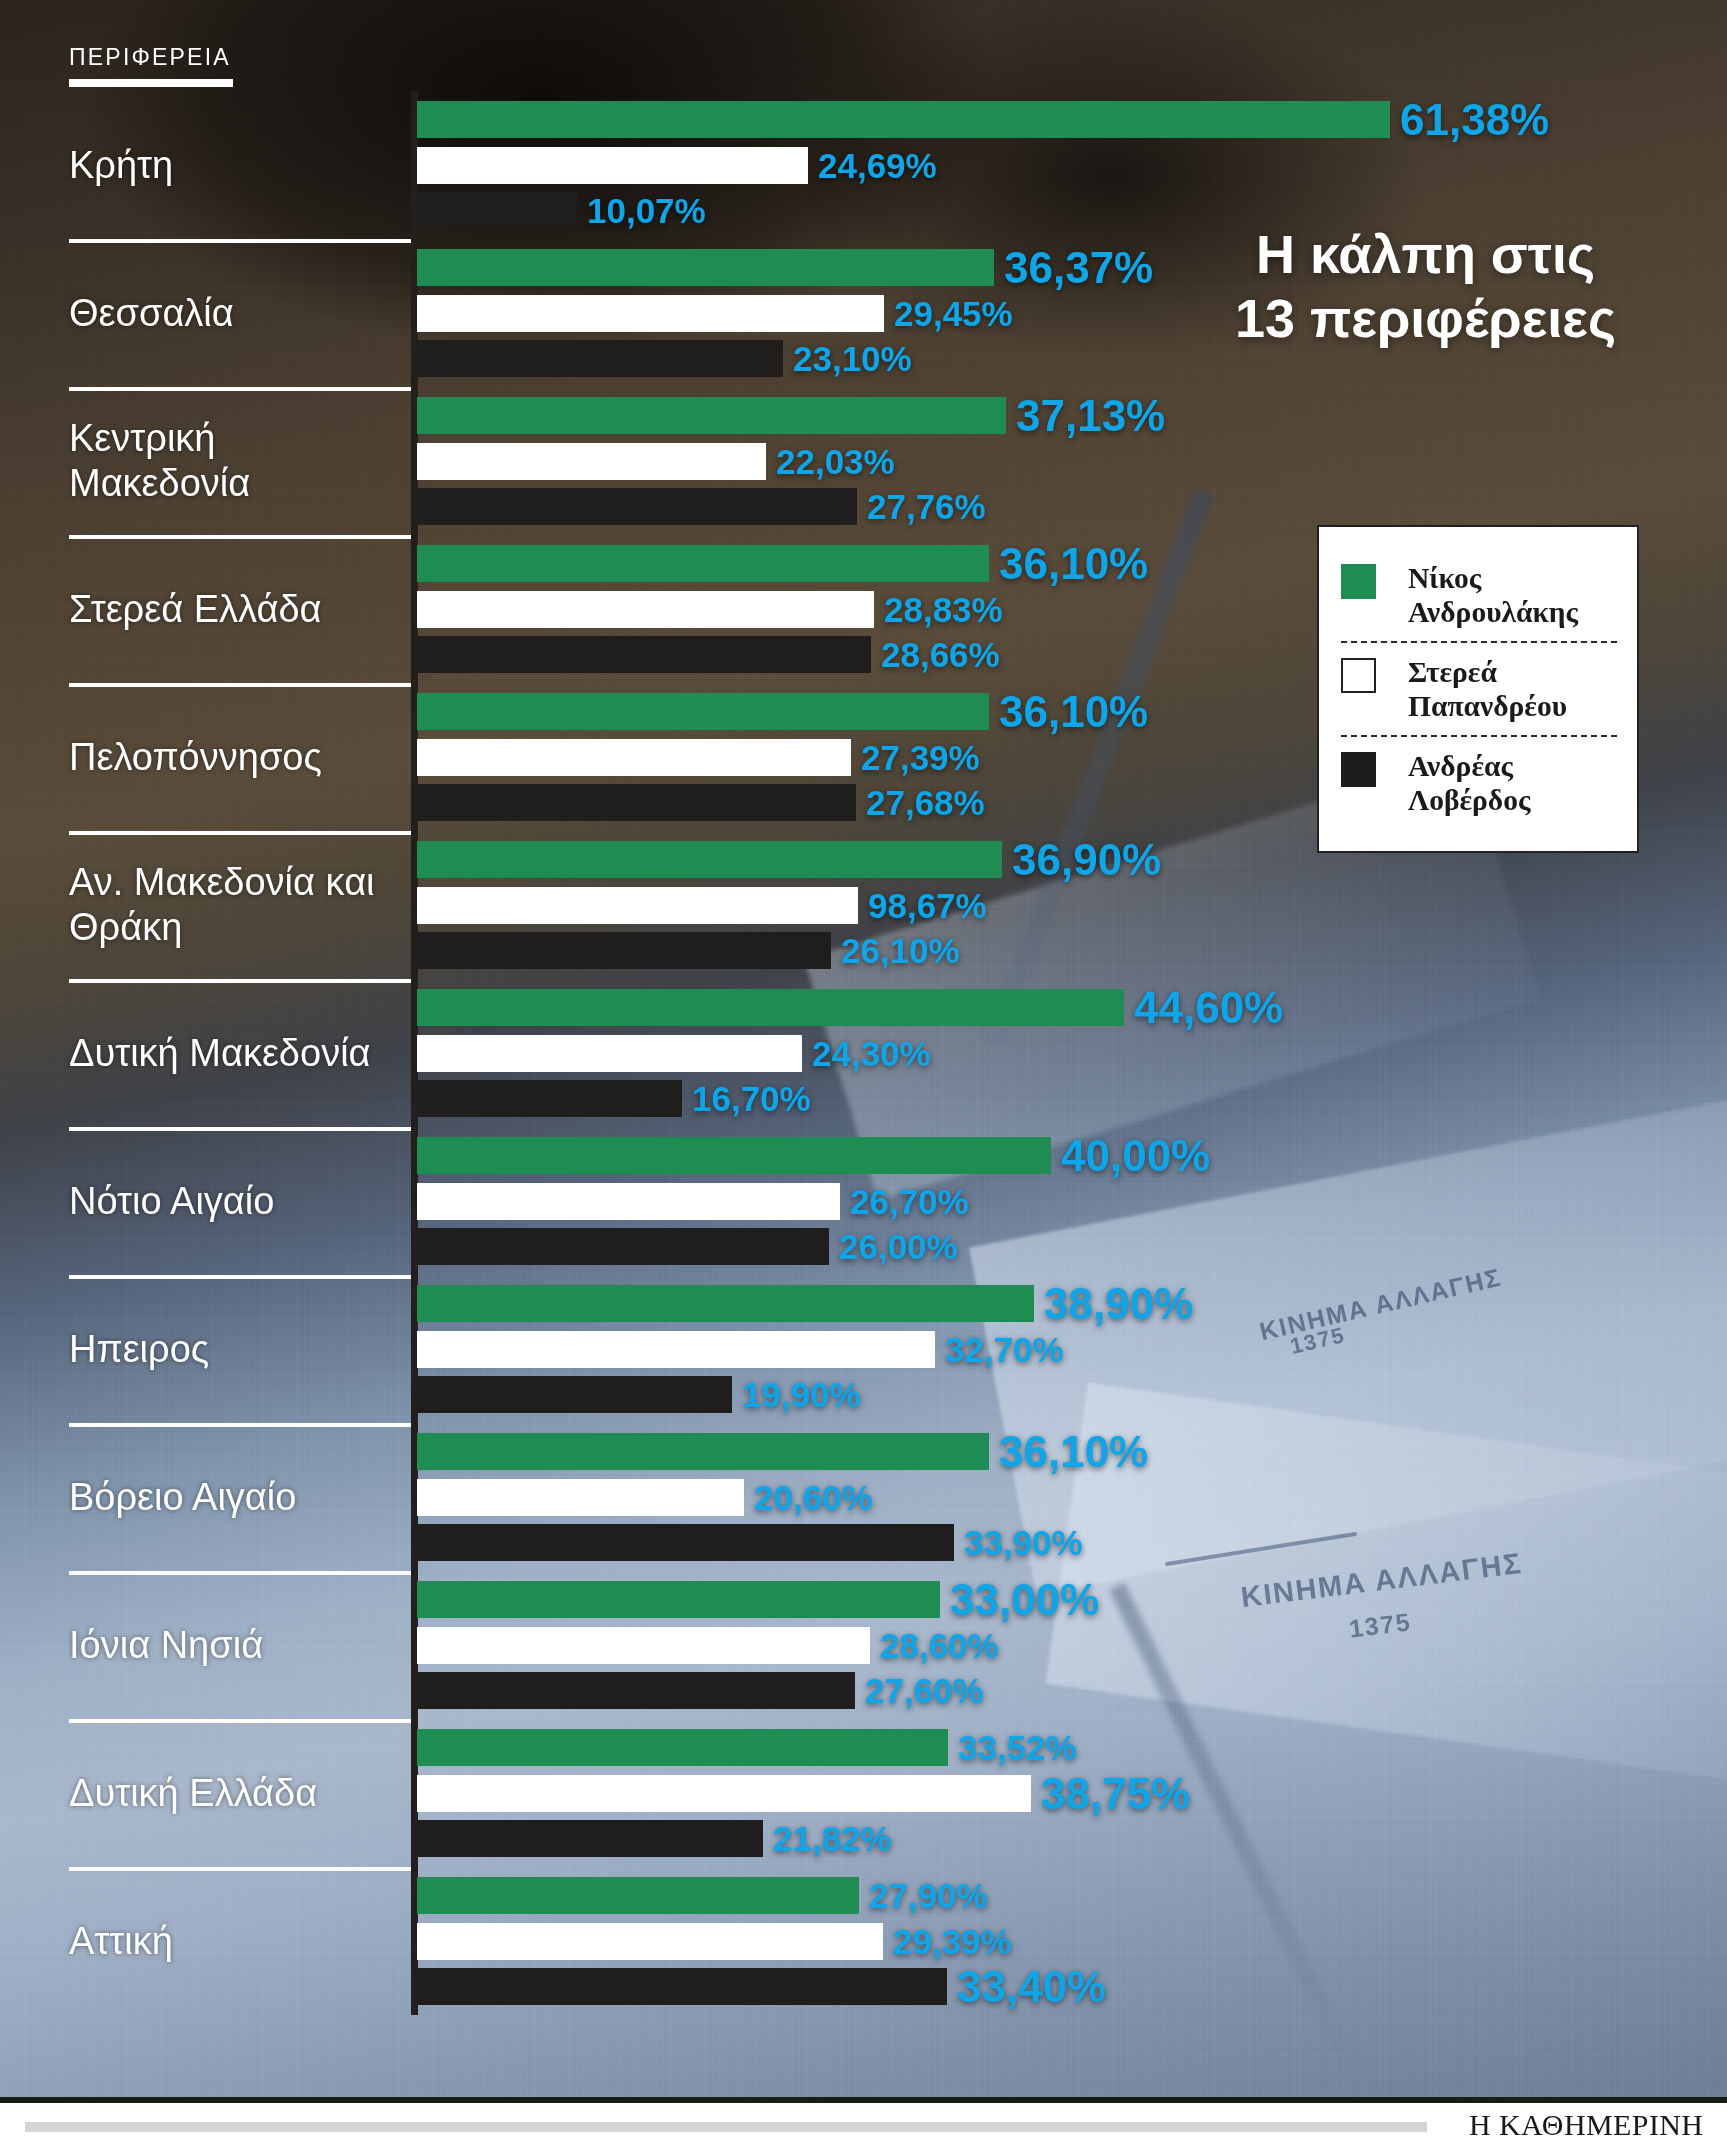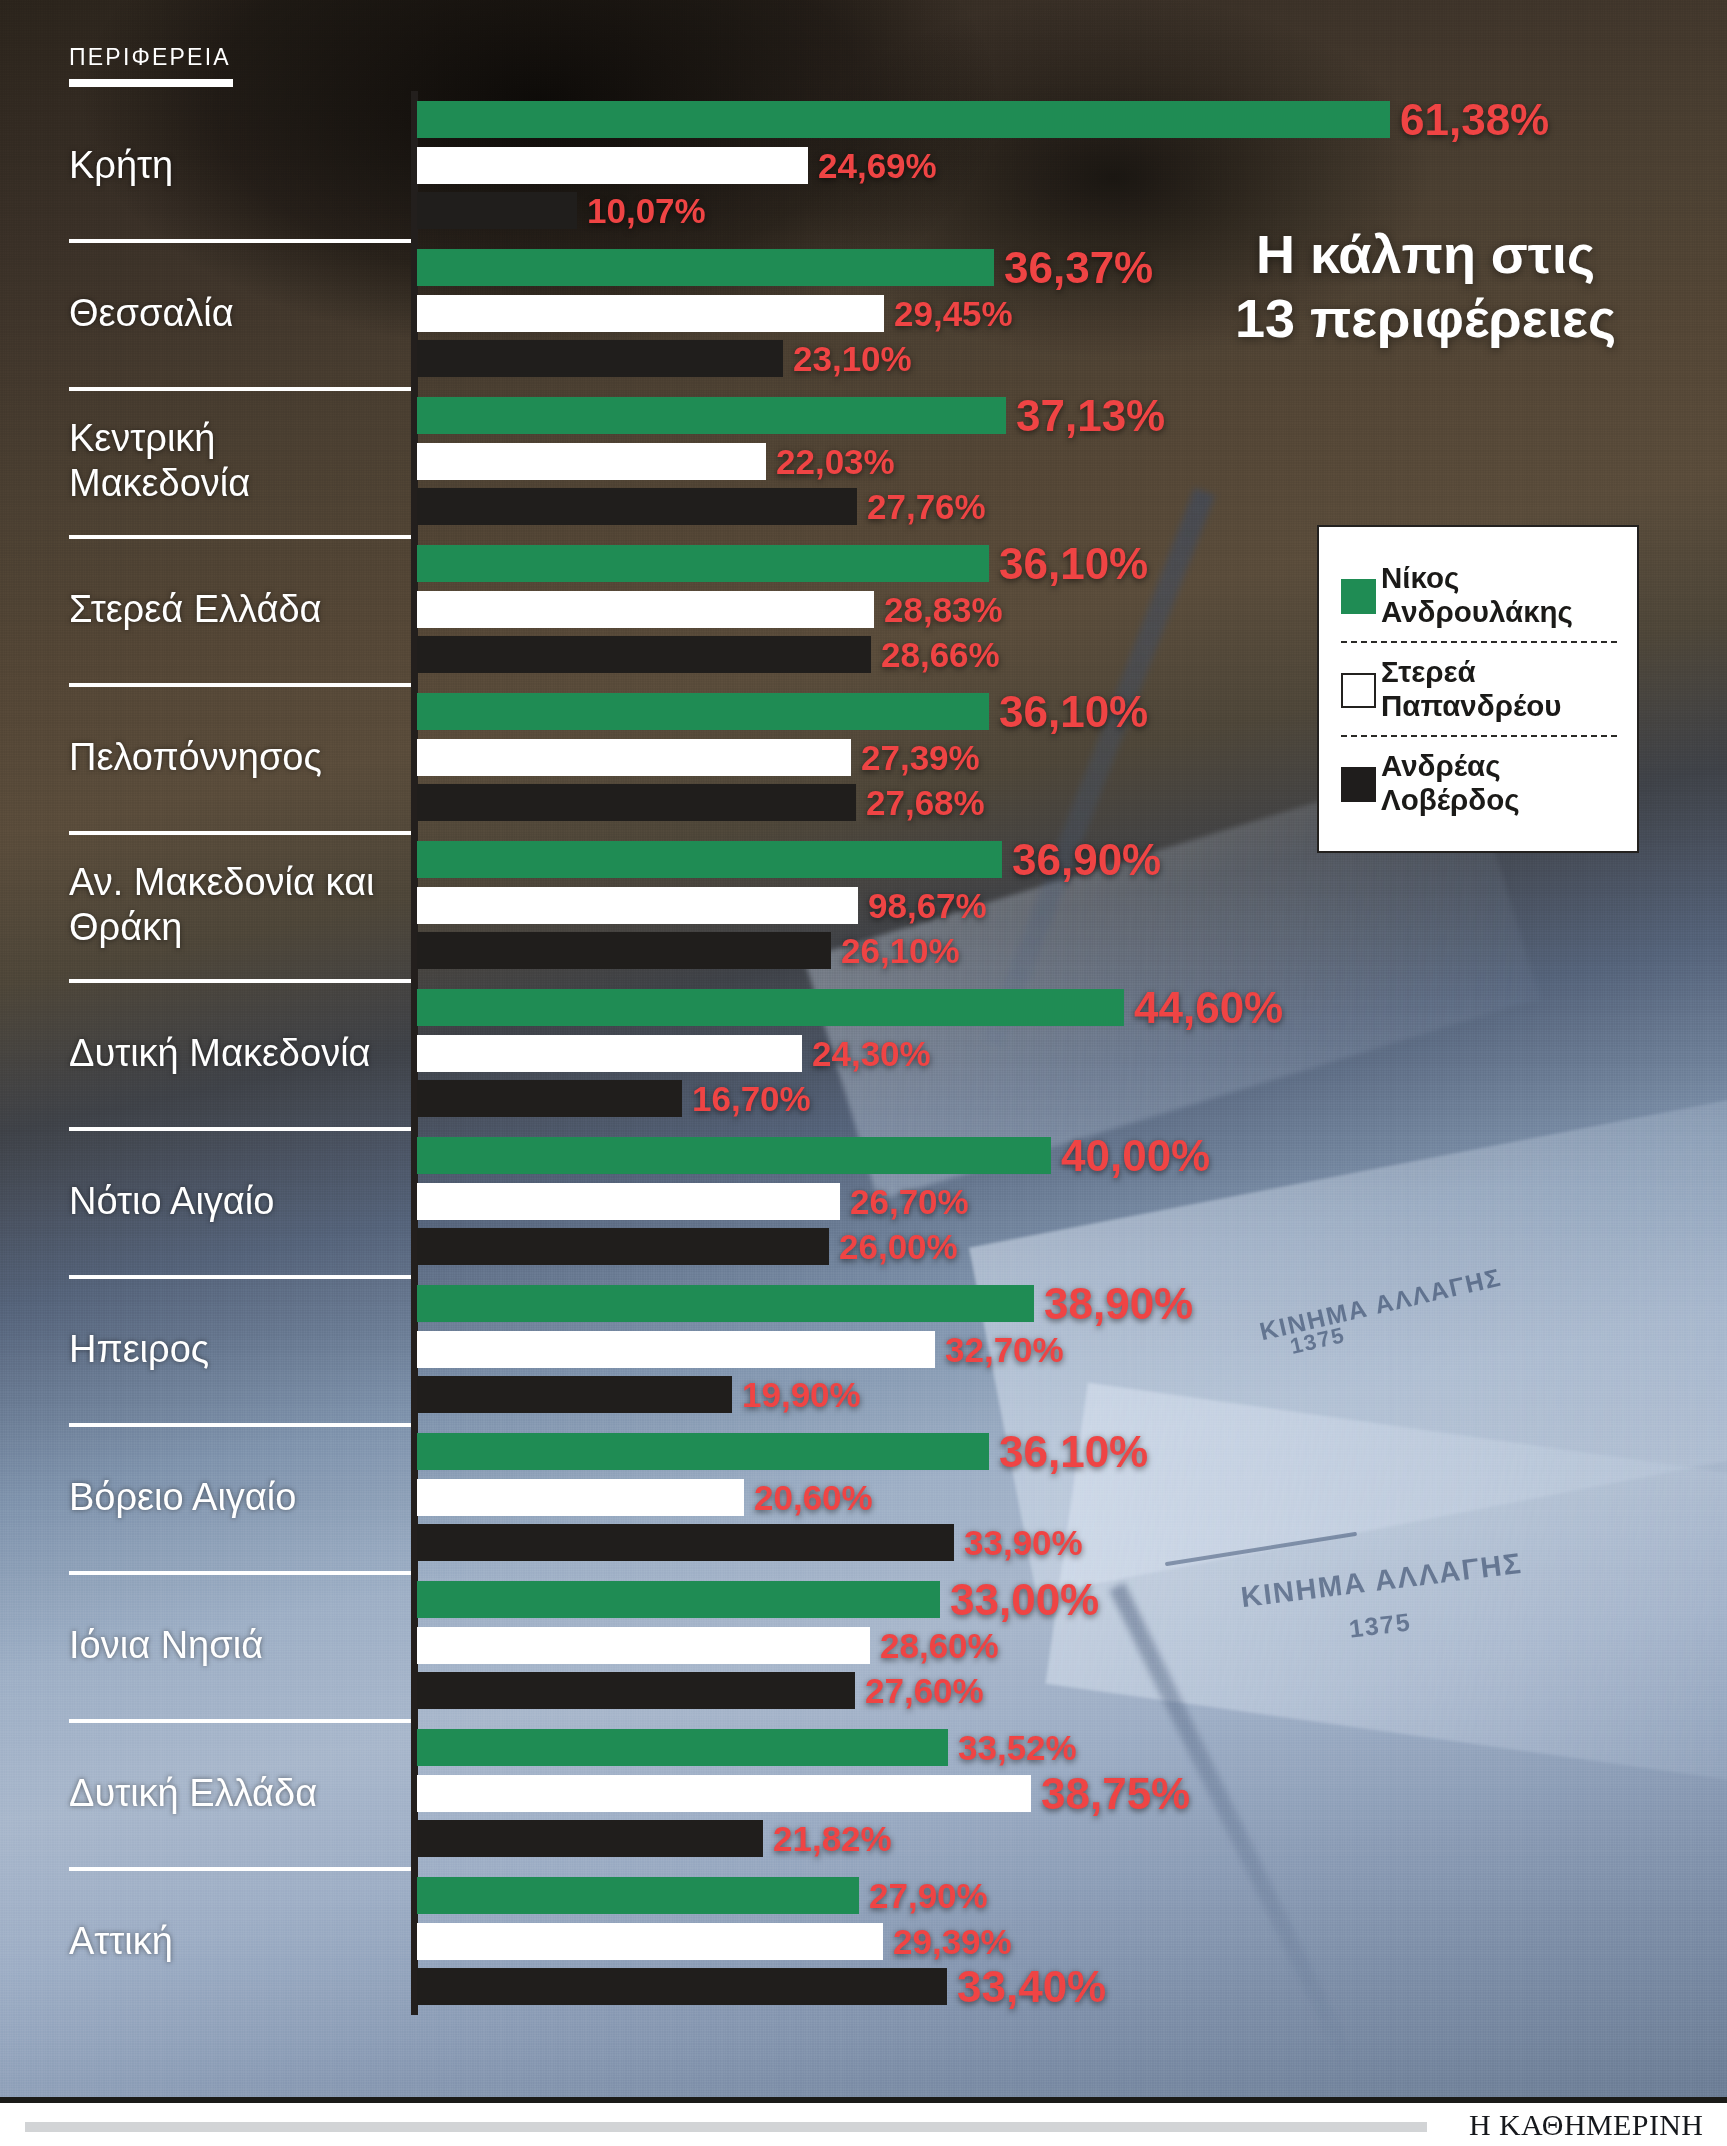--- a/index.html
+++ b/index.html
@@ -141,23 +141,24 @@
   .legend {
     position: absolute;
     left: 1317px; top: 525px;
     width: 322px;
     background: #ffffff;
     border: 2.5px solid #23211f;
     padding: 22px 20px 22px 22px;
   }
   .legend-row {
     display: flex;
-    align-items: center;
-    gap: 5px;
+    align-items: flex-start;
+    gap: 32px;
     padding: 11.8px 0;
+    font-family: Liberation Serif, serif;
   }
   .legend-row + .legend-row {
     border-top: 2.5px dashed #2a2926;
   }
   .swatch {
     flex: 0 0 auto;
     width: 35px; height: 35px;
     margin-top: 3.4px;
   }
   .swatch.green { background: #1f8c54; }
@@ -227,21 +228,21 @@
   .bar {
     height: 37px;
     flex: 0 0 auto;
   }
   .bar.green { background: #1f8c54; }
   .bar.white { background: #ffffff; }
   .bar.black { background: #201e1c; }
 
   .bar-value {
     margin-left: 10px;
-    color: #ef4444;
+    color: #0ea5e9;
     font-weight: bold;
     font-size: 35px;
     line-height: 1;
     white-space: nowrap;
     text-shadow: 0 1.7px 5.9px rgba(0,0,0,0.55);
     font-stretch: condensed;
   }
   .bar-value.lead {
     font-size: 44px;
   }

